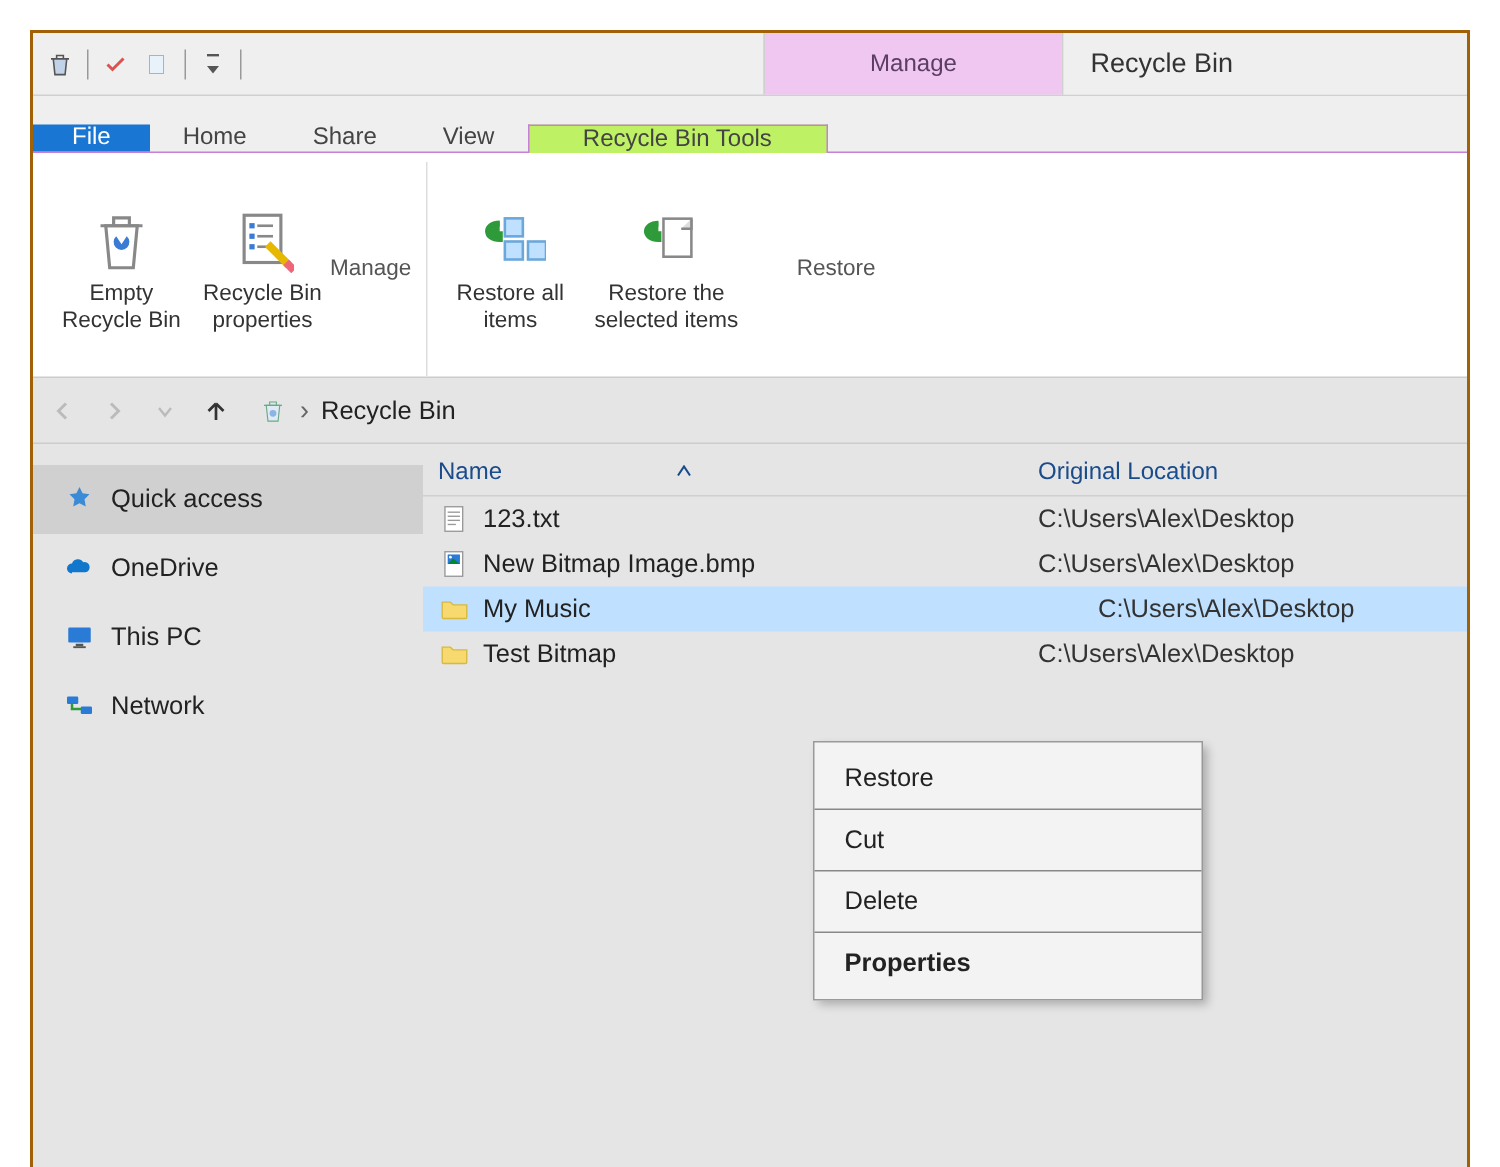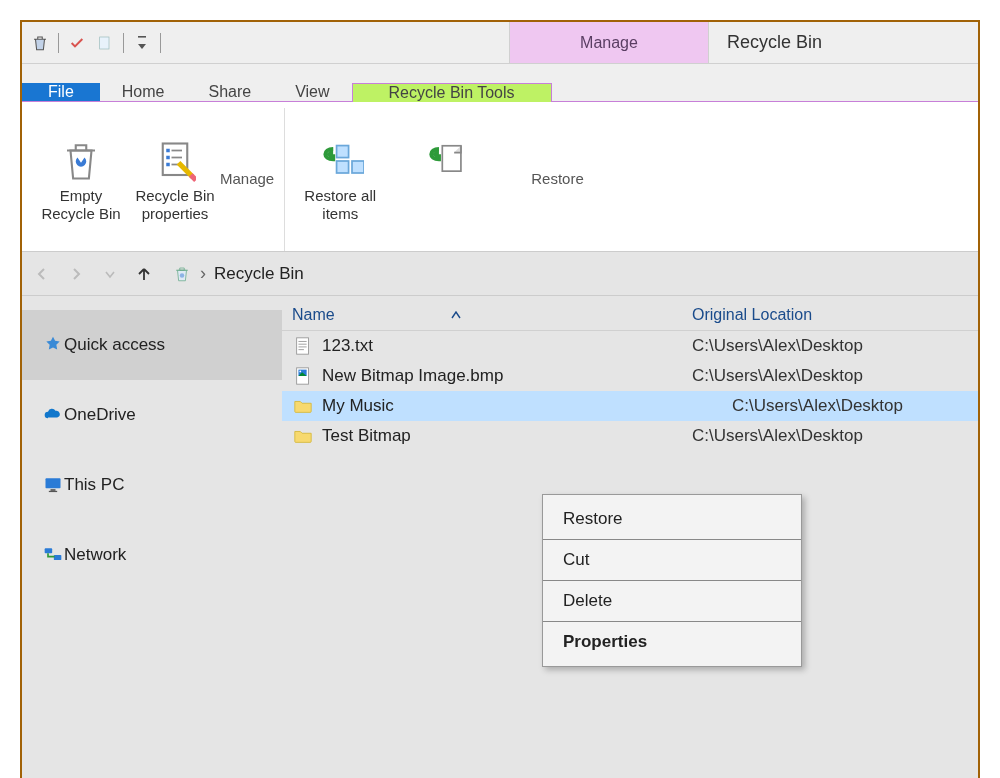--- a/index.html
+++ b/index.html
@@ -134,22 +134,22 @@
   .body {
     flex:1; display:flex; background:#e5e5e5;
     position:relative;
   }
   .sidebar {
     width: 260px;
     padding: 14px 0;
     border-right: none;
   }
   .side-item{
-    display:flex;align-items:center;
-    padding:24px 20px;
+    display:flex;align-items:center;gap:10px;
+    padding:12px 20px;
     font-size:17px;
   }
   .side-item.active{ background:#d0d0d0;}
   .side-icon{width:22px;height:22px;display:flex;align-items:center;justify-content:center;}
   .filepane{
     flex:1; background:#e5e5e5; position:relative;
     padding-top:4px;
   }
   .col-headers{
     display:flex; padding:6px 10px; font-size:16px; color:#1a4b8b;
@@ -293,20 +293,21 @@
         </div>
         <div class="ribbon-btn" style="width:110px">
           <div class="icon-box">
             <svg width="44" height="46" viewBox="0 0 26 26">
                 <path d="M10 6 C4 6 4 12 10 12 L10 9" fill="none" stroke="#2e9a3a" stroke-width="2.4"></path>
                 <path d="M6 9 L10 5 L10 13 Z" fill="#2e9a3a"></path>
                 <rect x="12" y="4" width="11" height="15" fill="#fff" stroke="#888"></rect>
                 <polyline points="23,4 23,8 19,8" fill="#ddd" stroke="#888"></polyline>
               </svg>
           </div>
+          <div class="lbl">Restore the selected items</div>
         </div>
       </div>
       <div class="ribbon-group-label">Restore</div>
     </div>
   </div>
 
   <div class="navbar">
     <div class="nav-arrow">
       <svg width="16" height="16" viewBox="0 0 16 16">
           <path d="M10 3 L5 8 L10 13" fill="none" stroke="#bbb" stroke-width="2"></path>

